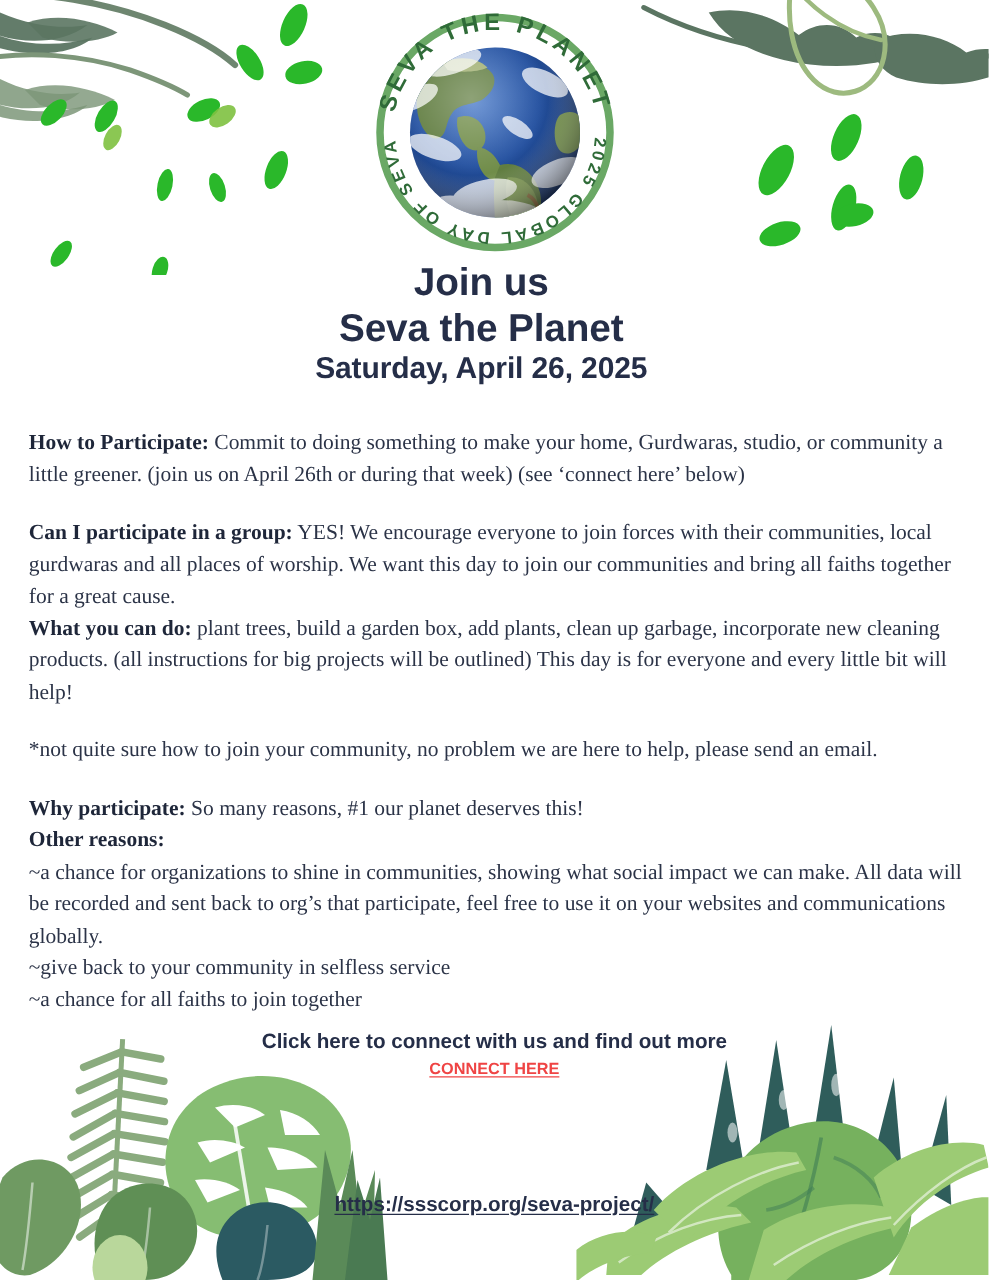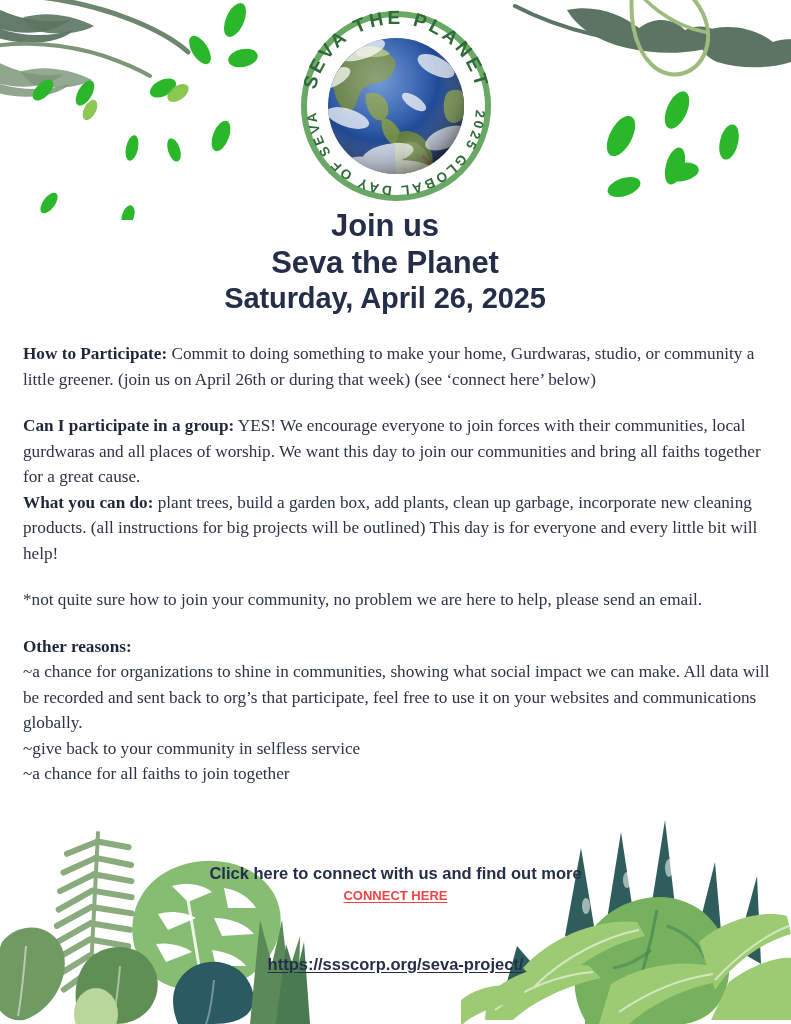--- a/index.html
+++ b/index.html
@@ -55,21 +55,21 @@
     text-align: center;
   }
   .h-line {
     font-weight: bold;
     color: #252e48;
     letter-spacing: -0.1px;
     line-height: 1.18;
   }
   .h-join    { font-size: 31px; }
   .h-seva    { font-size: 31px; }
-  .h-date    { font-size: 29px; }
+  .h-date    { font-size: 24px; }
 
   
   .content {
     position: absolute;
     top: 341px;
     left: 23px;
     width: 754px;
   }
   .para {
     font-size: 17.2px;
@@ -79,21 +79,21 @@
     text-align: left;
     font-family: Liberation Serif, serif;
   }
   .para:last-child { margin-bottom: 0; }
   .para b { font-weight: bold; color: #1e2639; }
   .tight { margin-bottom: 0; }
 
   
   .footer {
     position: absolute;
-    top: 862px;
+    top: 822px;
     left: 0;
     width: 791px;
     text-align: center;
   }
   .connect-line {
     font-size: 16.5px;
     font-weight: bold;
     color: #252e48;
     line-height: 1.45;
   }
@@ -336,20 +336,21 @@
   <div class="content">
 
     <p class="para"><b>How to Participate:</b><span> Commit to doing something to make your home, Gurdwaras, studio, or community a little greener. (join us on April 26th or during that week) (see ‘connect here’ below)</span></p>
 
     <p class="para tight"><b>Can I participate in a group:</b><span> YES! We encourage everyone to join forces with their communities, local gurdwaras and all places of worship. We want this day to join our communities and bring all faiths together for a great cause.</span></p>
 
     <p class="para"><b>What you can do:</b><span> plant trees, build a garden box, add plants, clean up garbage, incorporate new cleaning products. (all instructions for big projects will be outlined) This day is for everyone and every little bit will help!</span></p>
 
     <p class="para">*not quite sure how to join your community, no problem we are here to help, please send an email.</p>
 
+    <p class="para tight"><b>Why participate:</b><span> So many reasons, #1 our planet deserves this!</span></p>
 
     <p class="para tight"><b>Other reasons:</b></p>
 
     <p class="para tight">~a chance for organizations to shine in communities, showing what social impact we can make. All data will be recorded and sent back to org’s that participate, feel free to use it on your websites and communications globally.</p>
     <p class="para tight">~give back to your community in selfless service</p>
     <p class="para tight">~a chance for all faiths to join together</p>
   </div>
 
   <div class="footer">
     <div class="connect-line">Click here to connect with us and find out more</div>

